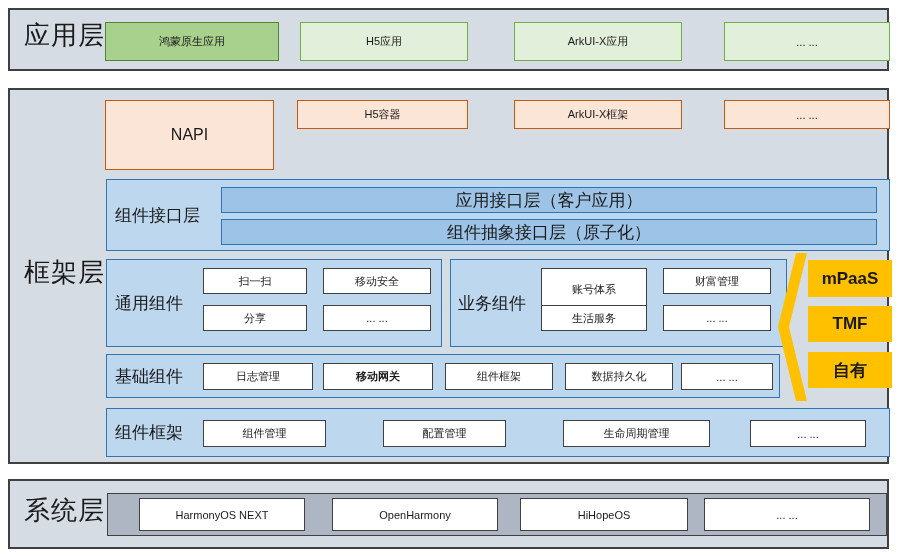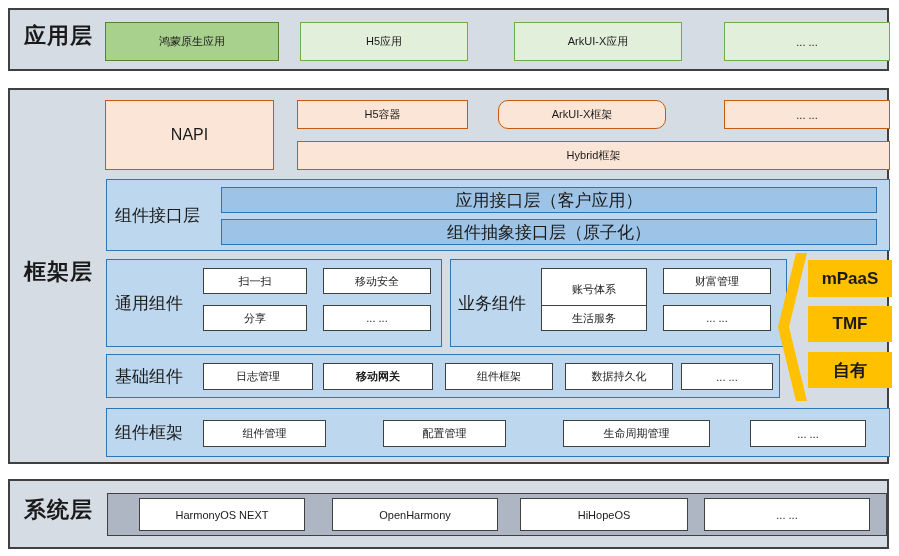--- a/index.html
+++ b/index.html
@@ -1,18 +1,18 @@
 <!DOCTYPE html>
 <html><head>
 <meta charset="utf-8">
 <style>
   html,body{margin:0;padding:0;background:#ffffff;font-family:"Liberation Sans","DejaVu Sans",sans-serif;color:#1a1a1a;}
   #stage{position:relative;width:899px;height:556px;background:#ffffff;overflow:hidden;}
   .section{position:absolute;background:#d6dce4;border:2px solid #404040;box-sizing:border-box;}
-  .layer-label{position:absolute;top:0;bottom:8px;display:flex;align-items:center;font-size:22px;font-weight:bold;letter-spacing:1px;}
+  .layer-label{position:absolute;top:0;bottom:8px;display:flex;align-items:center;font-size:26px;font-weight:normal;letter-spacing:1px;}
   .box{position:absolute;display:flex;align-items:center;justify-content:center;box-sizing:border-box;font-size:11px;white-space:nowrap;}
   .green-dark{background:#a9d18e;border:1.5px solid #548235;}
   .green{background:#e2efda;border:1.5px solid #70ad47;}
   .orange{background:#fbe5d6;border:1.5px solid #c55a11;}
   .blue-c{background:#bdd7ee;border:1.5px solid #2e75b6;}
   .blue-bar{background:#9dc3e6;border:1px solid #2e75b6;font-size:17px;}
   .white{background:#ffffff;border:1.5px solid #404040;}
   .gold{background:#ffc000;font-size:17px;}
   .gray-c{background:#aeb6c4;border:1.5px solid #404040;}
   .c-label{position:absolute;top:0;bottom:0;display:flex;align-items:center;font-size:17px;}
@@ -30,23 +30,22 @@
     <div class="box green" style="left:290px;top:12px;width:168px;height:39px;">H5应用</div>
     <div class="box green" style="left:504px;top:12px;width:168px;height:39px;">ArkUI-X应用</div>
     <div class="box green" style="left:714px;top:12px;width:166px;height:39px;">... ...</div>
   </div>
 
   <div class="section" style="left:8px;top:88px;width:881px;height:376px;">
     <div class="layer-label" style="left:14px;">框架层</div>
 
     <div class="box orange" style="left:95px;top:10px;width:169px;height:70px;font-size:16px;">NAPI</div>
     <div class="box orange" style="left:287px;top:10px;width:171px;height:29px;">H5容器</div>
-    <div class="box orange" style="left:488px;top:10px;width:168px;height:29px;border-radius:10px;">ArkUI-X框架</div>
+    <div class="box orange" style="left:504px;top:10px;width:168px;height:29px;">ArkUI-X框架</div>
     <div class="box orange" style="left:714px;top:10px;width:166px;height:29px;">... ...</div>
-    <div class="box orange" style="left:287px;top:51px;width:593px;height:29px;">Hybrid框架</div>
 
     <div class="blue-c" style="position:absolute;left:96px;top:89px;width:784px;height:72px;box-sizing:border-box;">
       <div class="c-label" style="left:8px;">组件接口层</div>
       <div class="box blue-bar" style="left:114px;top:7px;width:656px;height:26px;">应用接口层（客户应用）</div>
       <div class="box blue-bar" style="left:114px;top:39px;width:656px;height:26px;">组件抽象接口层（原子化）</div>
     </div>
 
     <div class="blue-c" style="position:absolute;left:96px;top:169px;width:336px;height:88px;box-sizing:border-box;">
       <div class="c-label" style="left:8px;">通用组件</div>
       <div class="box white" style="left:96px;top:8px;width:104px;height:26px;">扫一扫</div>

